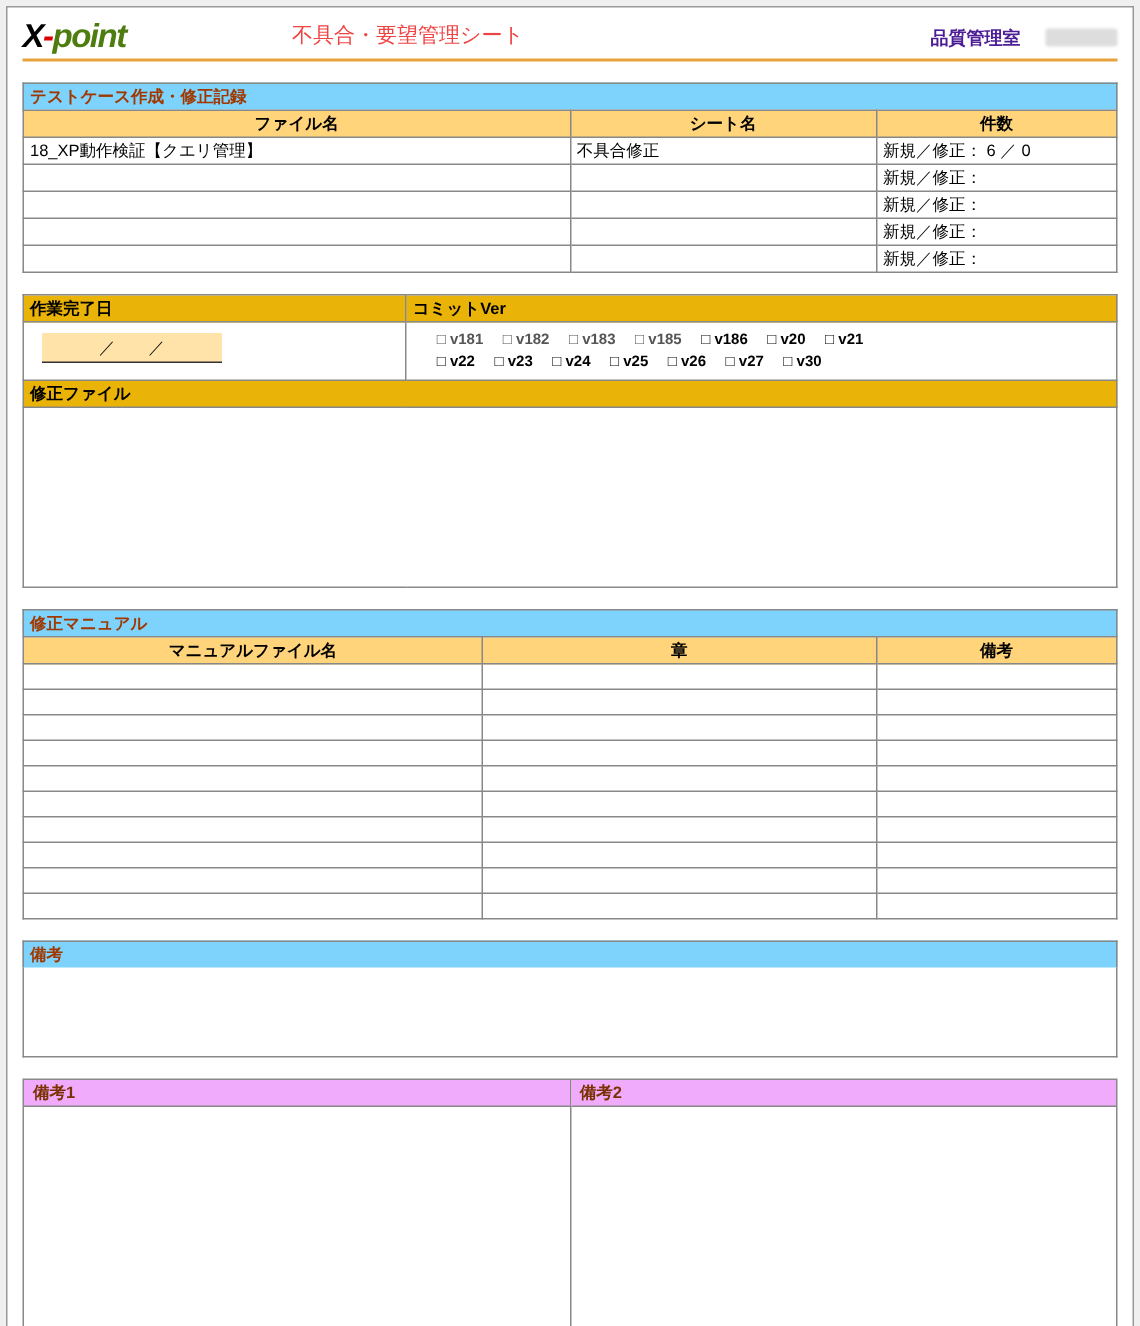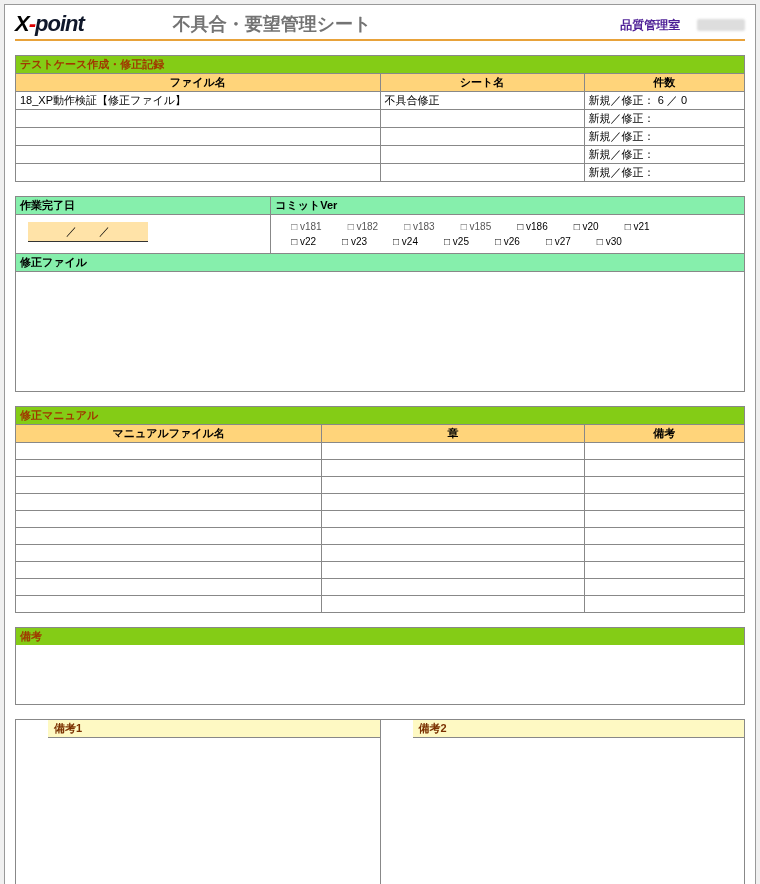--- a/index.html
+++ b/index.html
@@ -2,45 +2,45 @@
 <html><head>
 <meta charset="utf-8">
 <style>
 * { box-sizing: border-box; margin: 0; padding: 0; }
 body { font-family: "MS Gothic", "Meiryo", sans-serif; font-size: 11px; background: #f0f0f0; padding: 4px; }
 .page { background: #fff; border: 1px solid #999; width: 752px; margin: 0 auto; padding: 6px 10px 10px 10px; }
 .topbar { display: flex; align-items: center; justify-content: space-between; border-bottom: 2px solid #e8a23a; padding-bottom: 2px; }
 .logo { font-size: 22px; font-weight: bold; font-style: italic; letter-spacing: -1px; }
 .logo .x { color: #000; }
 .logo .dash { color: #d00; }
-.logo .point { color: #0f172a; }
-.title { font-size: 18px; font-weight: bold; color: #737373; margin-left: -160px; }
+.logo .point { color: #4d7c0f; }
+.title { font-size: 14px; font-weight: normal; color: #ef4444; margin-left: -160px; }
 .docinfo { font-size: 10px; text-align: right; color: #555; }
 .docinfo .line2 { font-weight: bold; font-size: 12px; color: #4c1d95; margin-top: 2px; }
 .barcode { display: inline-block; width: 100px; height: 14px; background: repeating-linear-gradient(90deg, #000 0 1px, #fff 1px 3px); vertical-align: middle; margin-left: 4px; }
 .blur { display: inline-block; width: 48px; height: 12px; background: #ddd; filter: blur(1px); border-radius: 2px; vertical-align: middle; }
 
 .section { margin-top: 14px; }
-.sec-head { background: #84cc16; color: #a03800; font-weight: bold; font-size: 11px; padding: 1px 4px; border: 1px solid #888; border-bottom: none; }
+.sec-head { background: #7dd3fc; color: #a03800; font-weight: bold; font-size: 11px; padding: 1px 4px; border: 1px solid #888; border-bottom: none; }
 table { border-collapse: collapse; width: 100%; }
 td, th { border: 1px solid #888; padding: 1px 4px; height: 17px; font-size: 11px; }
 th { background: #ffd47a; font-weight: bold; text-align: center; }
-.th-light { background: #86efac; font-weight: bold; text-align: left; }
+.th-light { background: #eab308; font-weight: bold; text-align: left; }
 .count-cell { white-space: nowrap; }
 .date-field { background: #ffe3a8; margin: 6px 8px 4px 8px; padding: 2px 8px; font-size: 11px; width: 120px; text-align: center; border-bottom: 1px solid #333; }
 .commit-grid { padding: 4px 8px; }
-.commit-row { display: flex; gap: 26px; padding: 2px 12px; }
+.commit-row { display: flex; gap: 13px; padding: 2px 12px; font-weight: bold; }
 .cv { font-size: 10px; color: #555; white-space: nowrap; }
 .cv.on { color: #000; }
 .bigcell { height: 120px; vertical-align: top; }
 .remarks-box { height: 60px; border: 1px solid #888; border-top: none; }
 .two-col { display: flex; margin-top: 14px; border: 1px solid #888; }
 .two-col .col { flex: 1; }
 .two-col .col:first-child { border-right: 1px solid #888; }
-.two-col .col-head { background: #fef9c3; color: #7a3000; font-weight: bold; padding: 1px 6px; border-bottom: 1px solid #888; margin-left: 32px; }
+.two-col .col-head { background: #f0abfc; color: #7a3000; font-weight: bold; padding: 1px 6px; border-bottom: 1px solid #888; }
 .two-col .col-body { height: 180px; }
 </style>
 </head>
 <body>
 
 <div class="page">
 
   <div class="topbar">
     <div class="logo">
       <span class="x">X</span><span class="dash">-</span><span class="point">point</span>
@@ -60,21 +60,21 @@
     <table>
       <tbody>
           <tr>
         <th style="width:50%">ファイル名</th>
         <th style="width:28%">シート名</th>
         <th style="width:22%">件数</th>
       </tr>
       </tbody>
         <tbody id="tc-rows">
           <tr>
-            <td>18_XP動作検証【修正ファイル】</td>
+            <td>18_XP動作検証【クエリ管理】</td>
             <td>不具合修正</td>
             <td class="count-cell"><span>新規／修正：</span> <span>6</span> <span>／</span> <span>0</span></td>
           </tr>
           <tr>
             <td></td>
             <td></td>
             <td class="count-cell"><span>新規／修正：</span> <span></span> <span></span> <span></span></td>
           </tr>
           <tr>
             <td></td>

